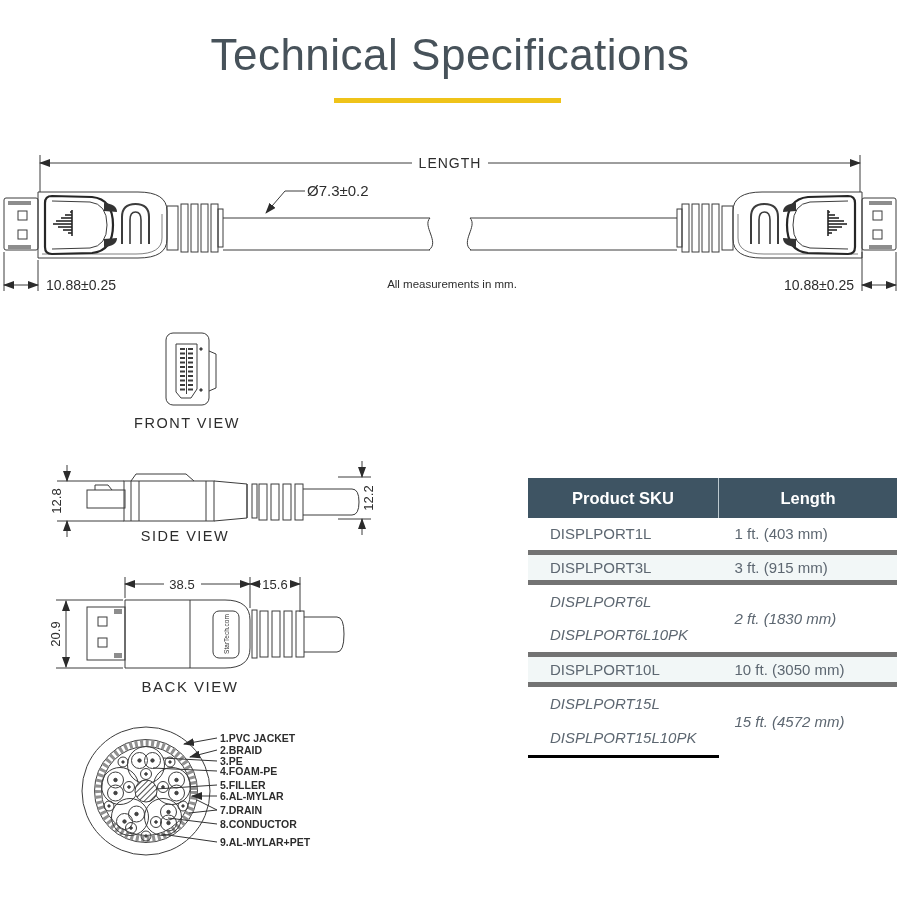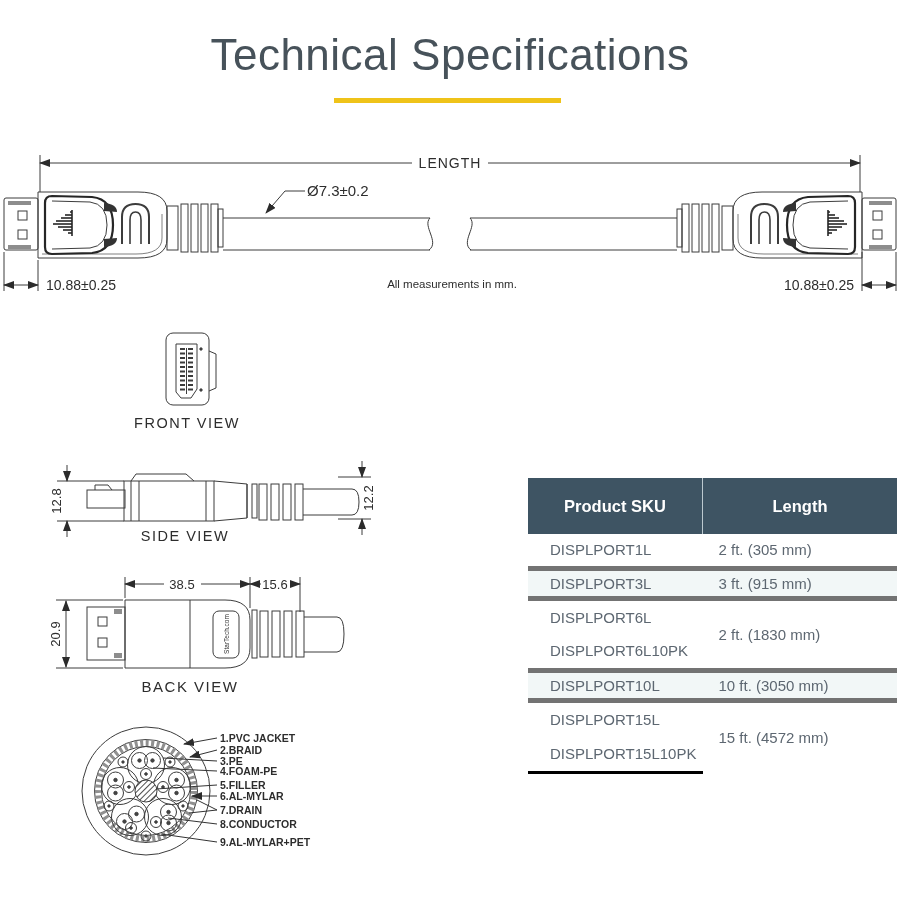--- a/index.html
+++ b/index.html
@@ -7,31 +7,31 @@
         font-family:"Liberation Sans",sans-serif;}
   .title{position:absolute;top:30px;left:0;width:900px;text-align:center;
          font-size:44px;font-weight:300;letter-spacing:0.5px;color:#47525a;}
   .divider{position:absolute;left:334px;top:98px;width:227px;height:5px;background:#efc319;}
   svg.drawing{position:absolute;left:0;top:0;}
   svg.drawing text{font-family:"Liberation Sans",sans-serif;fill:#2d2d2d;}
   svg.drawing .ln{stroke:#3c3c3c;stroke-width:1;fill:none;}
   svg.drawing .thk{stroke:#262626;stroke-width:2.2;fill:none;}
   table.sku{position:absolute;left:528px;top:478px;width:369px;border-collapse:collapse;}
   table.sku th{background:#3e5463;color:#ffffff;font-size:16.5px;font-weight:bold;
-               height:40px;text-align:center;padding:8px;}
+               height:40px;text-align:center;padding:0;}
   table.sku th + th{border-left:1px solid #bcc9cf;width:178px;}
   table.sku td{font-size:15px;color:#5d6771;padding-left:22px;text-align:left;
                border-top:5px solid #737373;}
   table.sku td.len{padding-left:16px;}
   table.sku tbody tr:first-child td{border-top:none;}
   table.sku tbody tr:last-child td{border-bottom:3px solid #000000;}
   table.sku tr.single{height:34px;}
   table.sku tr.shaded{height:30px;}
   table.sku tr.shaded td{background:#f2f7f7;}
-  table.sku tr.grp{height:36px;}
+  table.sku tr.grp{height:36px;font-style:italic;}
   table.sku tr.grp-b td{border-top:none;border-bottom:1px solid #84cc16;}
 </style>
 </head>
 <body>
 
 <div class="page">
 
   <div class="title">Technical Specifications</div>
   <div class="divider"></div>
 
@@ -334,21 +334,21 @@
   <table class="sku">
     <thead>
       <tr>
         <th>Product SKU</th>
         <th>Length</th>
       </tr>
     </thead>
     <tbody>
       <tr class="single">
         <td>DISPLPORT1L</td>
-        <td class="len">2 ft. (305 mm)</td>
+        <td class="len">1 ft. (403 mm)</td>
       </tr>
       <tr class="single shaded">
         <td>DISPLPORT3L</td>
         <td class="len">3 ft. (915 mm)</td>
       </tr>
       <tr class="grp">
         <td>DISPLPORT6L</td>
         <td class="len" rowspan="2">2 ft. (1830 mm)</td>
       </tr>
       <tr class="grp grp-b">

